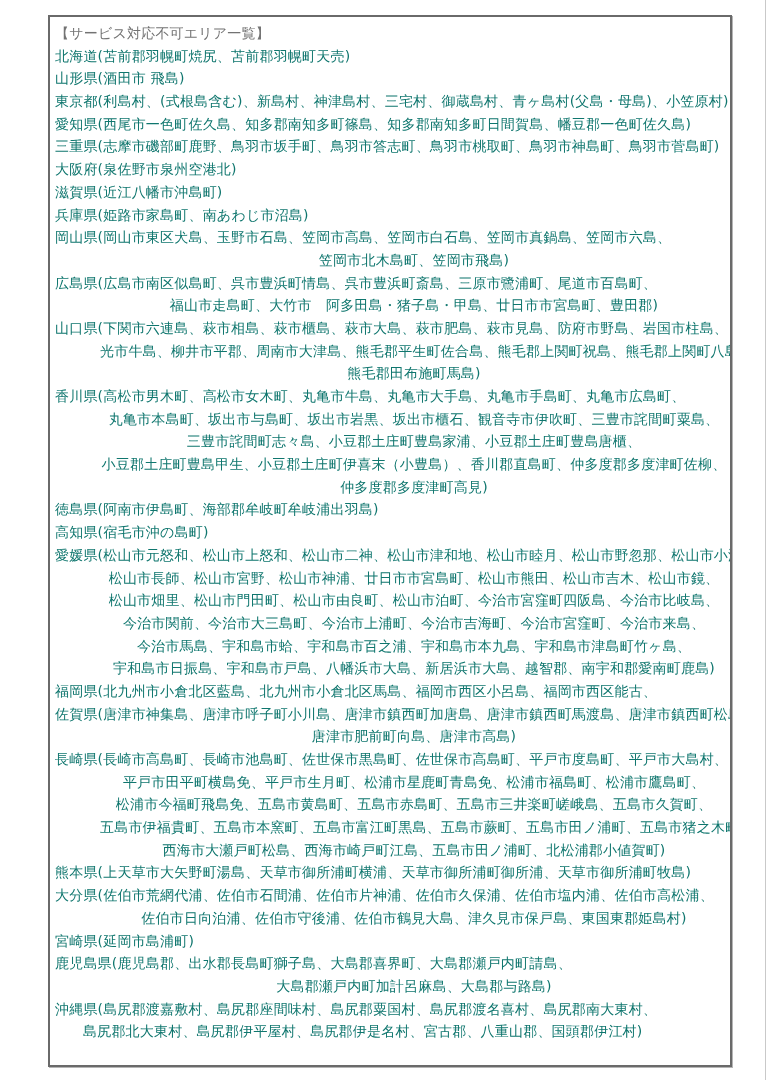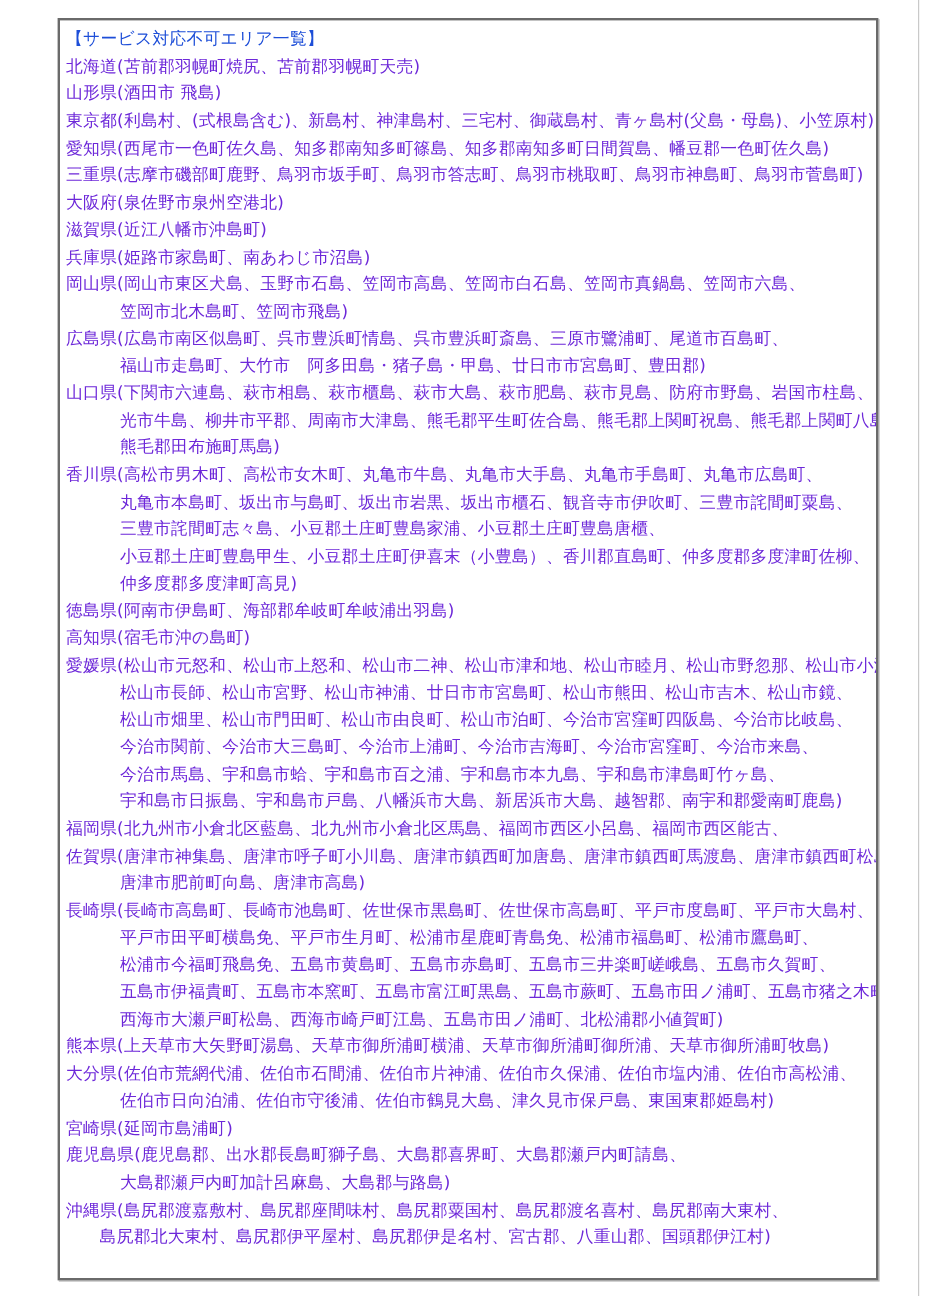--- a/index.html
+++ b/index.html
@@ -35,29 +35,29 @@
     border: 2px solid #6a6a6a;
     box-shadow: 1px 1px 0 #b5b5b5;
     padding: 5px 2px 0 5px;
     background: #ffffff;
     overflow: hidden;
   }
   .line {
     font-size: 14px;
     line-height: 22.7px;
     height: 22.7px;
-    color: #6d28d9;
+    color: #0f766e;
     white-space: nowrap;
     letter-spacing: 0.2px;
   }
   .line.title {
-    color: #1d4ed8;
+    color: #737373;
   }
   .ind0 { padding-left: 0; }
-  .ind1 { padding-left: 45px; }
+  .ind1 { padding-left: 45px; text-align: center; }
   .ind2 { padding-left: 28px; }
 </style>
 </head>
 <body>
 
 <div class="page">
   <div class="list-box">
     <div class="line title">【サービス対応不可エリア一覧】</div>
     <div id="area-list">
         <div class="line ind0">北海道(苫前郡羽幌町焼尻、苫前郡羽幌町天売)</div>

